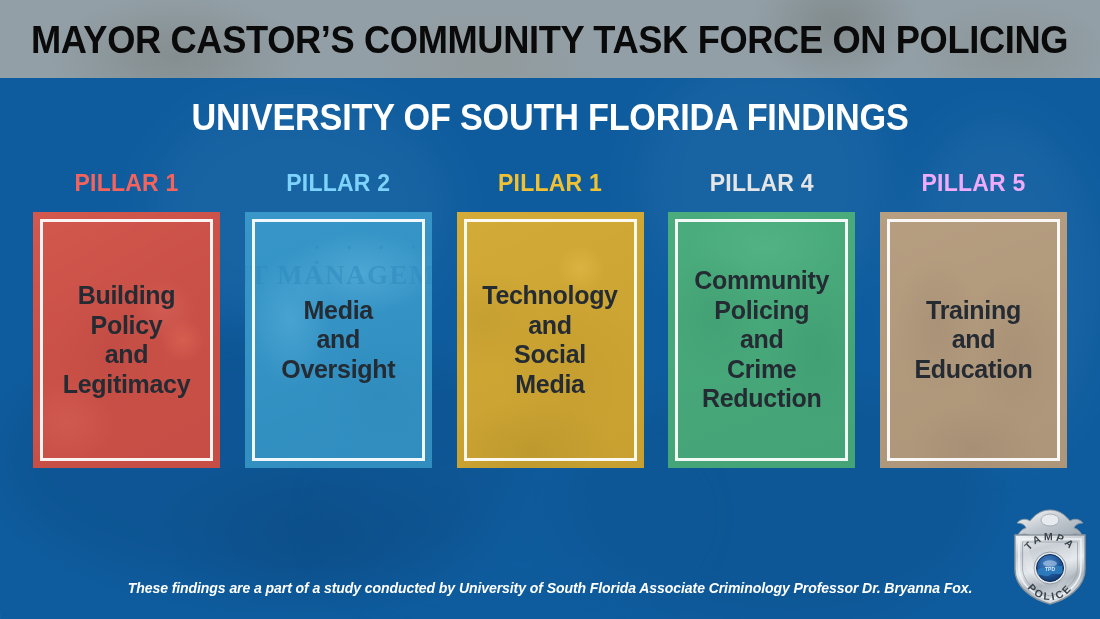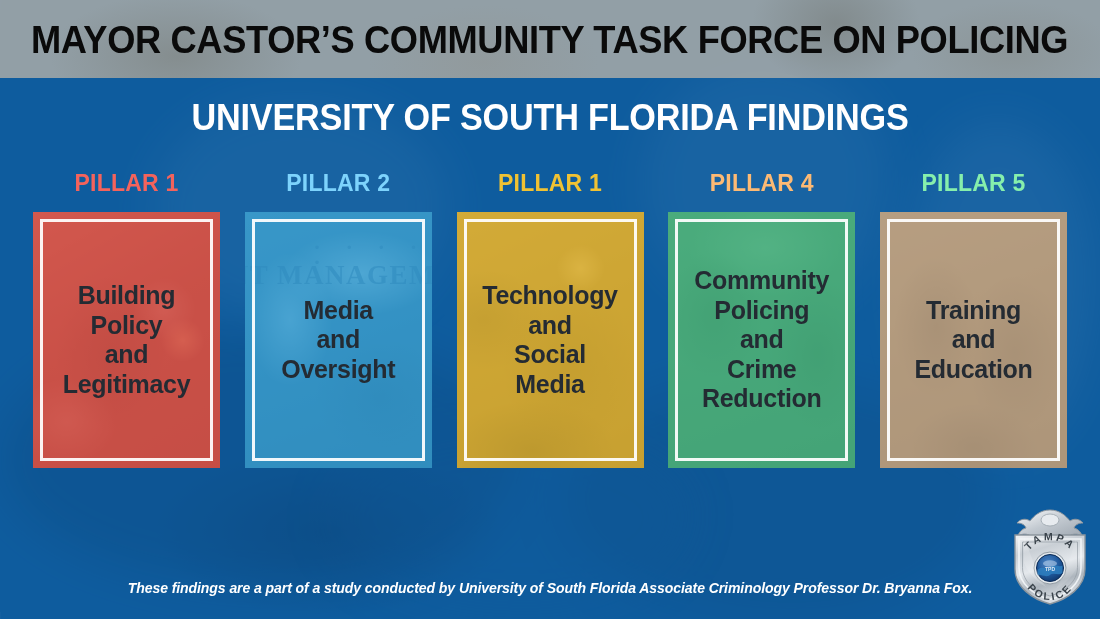--- a/index.html
+++ b/index.html
@@ -301,35 +301,35 @@
         <div class="card-wash" style="background:rgba(232,188,51,0.70)"></div>
         <div class="card-frame"></div>
         <div class="card-text">Technology
 and
 Social
 Media</div>
       </div>
     </div>
 
     <div class="pillar">
-      <div class="pillar-label" style="color:#fdba74">PILLAR 4</div>
+      <div class="pillar-label" style="color:#e5e5e5">PILLAR 4</div>
       <div class="card">
         <div class="card-photo photo-4"></div>
         <div class="card-wash" style="background:rgba(75,191,140,0.72)"></div>
         <div class="card-frame"></div>
         <div class="card-text">Community
 Policing
 and
 Crime
 Reduction</div>
       </div>
     </div>
 
     <div class="pillar">
-      <div class="pillar-label" style="color:#86efac">PILLAR 5</div>
+      <div class="pillar-label" style="color:#f0abfc">PILLAR 5</div>
       <div class="card">
         <div class="card-photo photo-5"></div>
         <div class="card-wash" style="background:rgba(199,171,140,0.74)"></div>
         <div class="card-frame"></div>
         <div class="card-text">Training
 and
 Education</div>
       </div>
     </div>
 

